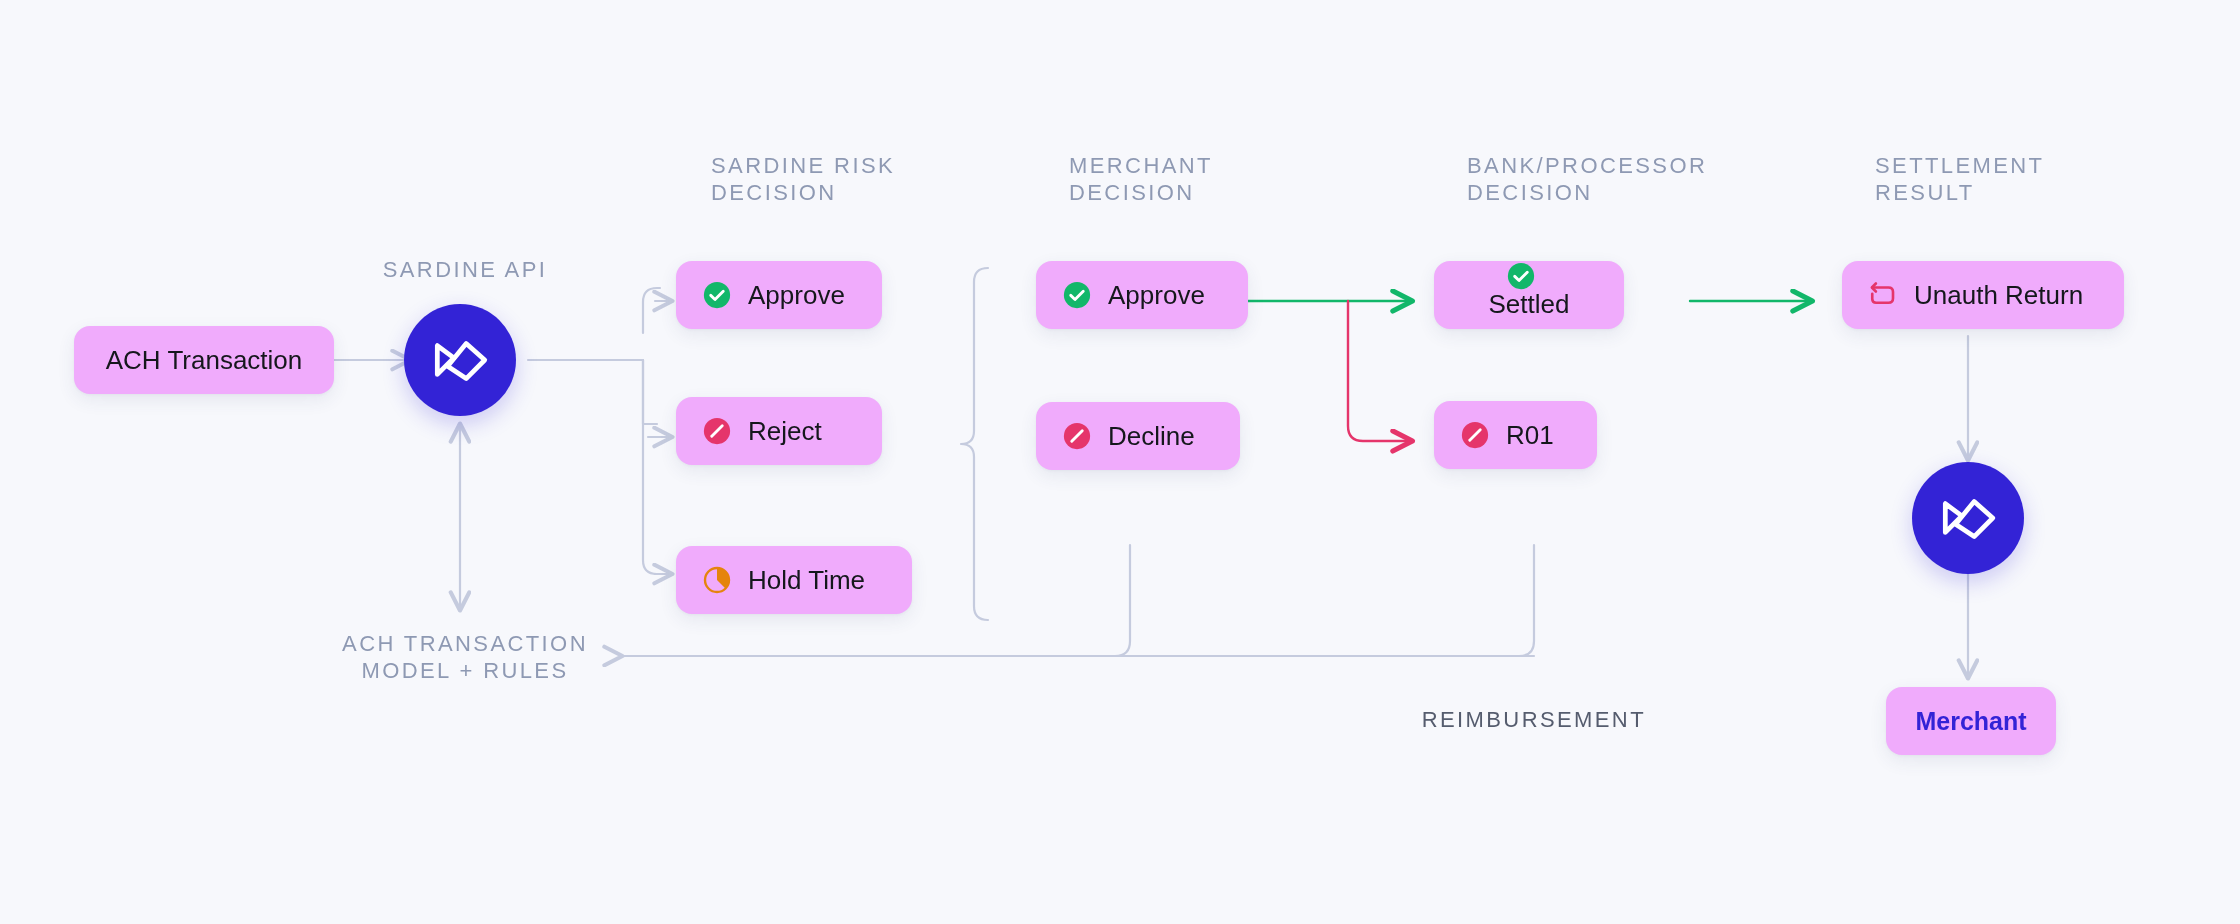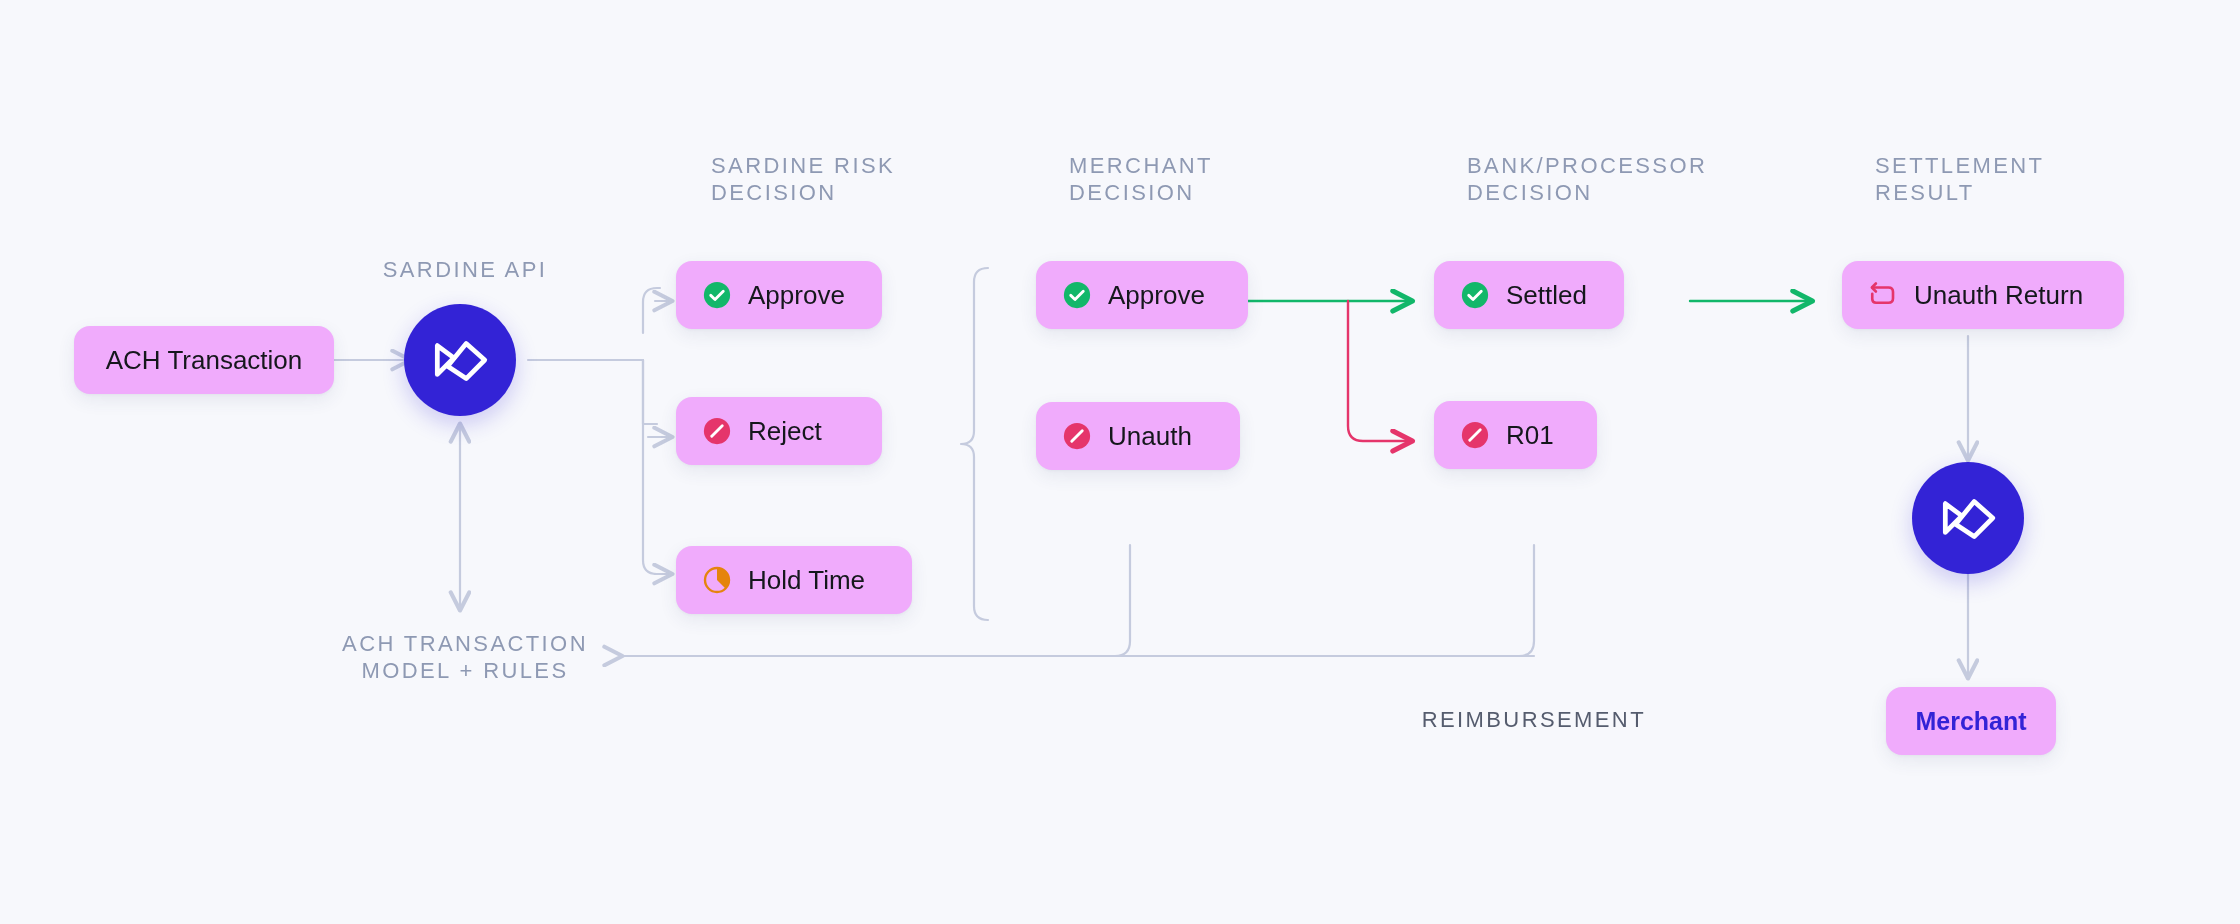--- a/index.html
+++ b/index.html
@@ -193,24 +193,24 @@
       <path d="M7 12.3 L10.4 15.6 L17 9" fill="none" stroke="#ffffff" stroke-width="2.3" stroke-linecap="round" stroke-linejoin="round"></path>
     </svg>
     <span class="label">Approve</span>
   </div>
 
   <div class="card" style="left:1036px;top:402px;width:204px;">
     <svg class="ico" viewBox="0 0 24 24">
       <circle cx="12" cy="12" r="10.5" fill="#e5356b"></circle>
       <path d="M7.8 16.2 L16.2 7.8" fill="none" stroke="#ffffff" stroke-width="2.3" stroke-linecap="round"></path>
     </svg>
-    <span class="label">Unauth</span>
-  </div>
-
-  <div class="card" style="left:1434px;top:261px;width:190px;">
+    <span class="label">Decline</span>
+  </div>
+
+  <div class="card" style="left:1434px;top:261px;width:190px;flex-direction:column;">
     <svg class="ico" viewBox="0 0 24 24">
       <circle cx="12" cy="12" r="10.5" fill="#12b76a"></circle>
       <path d="M7 12.3 L10.4 15.6 L17 9" fill="none" stroke="#ffffff" stroke-width="2.3" stroke-linecap="round" stroke-linejoin="round"></path>
     </svg>
     <span class="label">Settled</span>
   </div>
 
   <div class="card" style="left:1434px;top:401px;width:163px;">
     <svg class="ico" viewBox="0 0 24 24">
       <circle cx="12" cy="12" r="10.5" fill="#e5356b"></circle>

